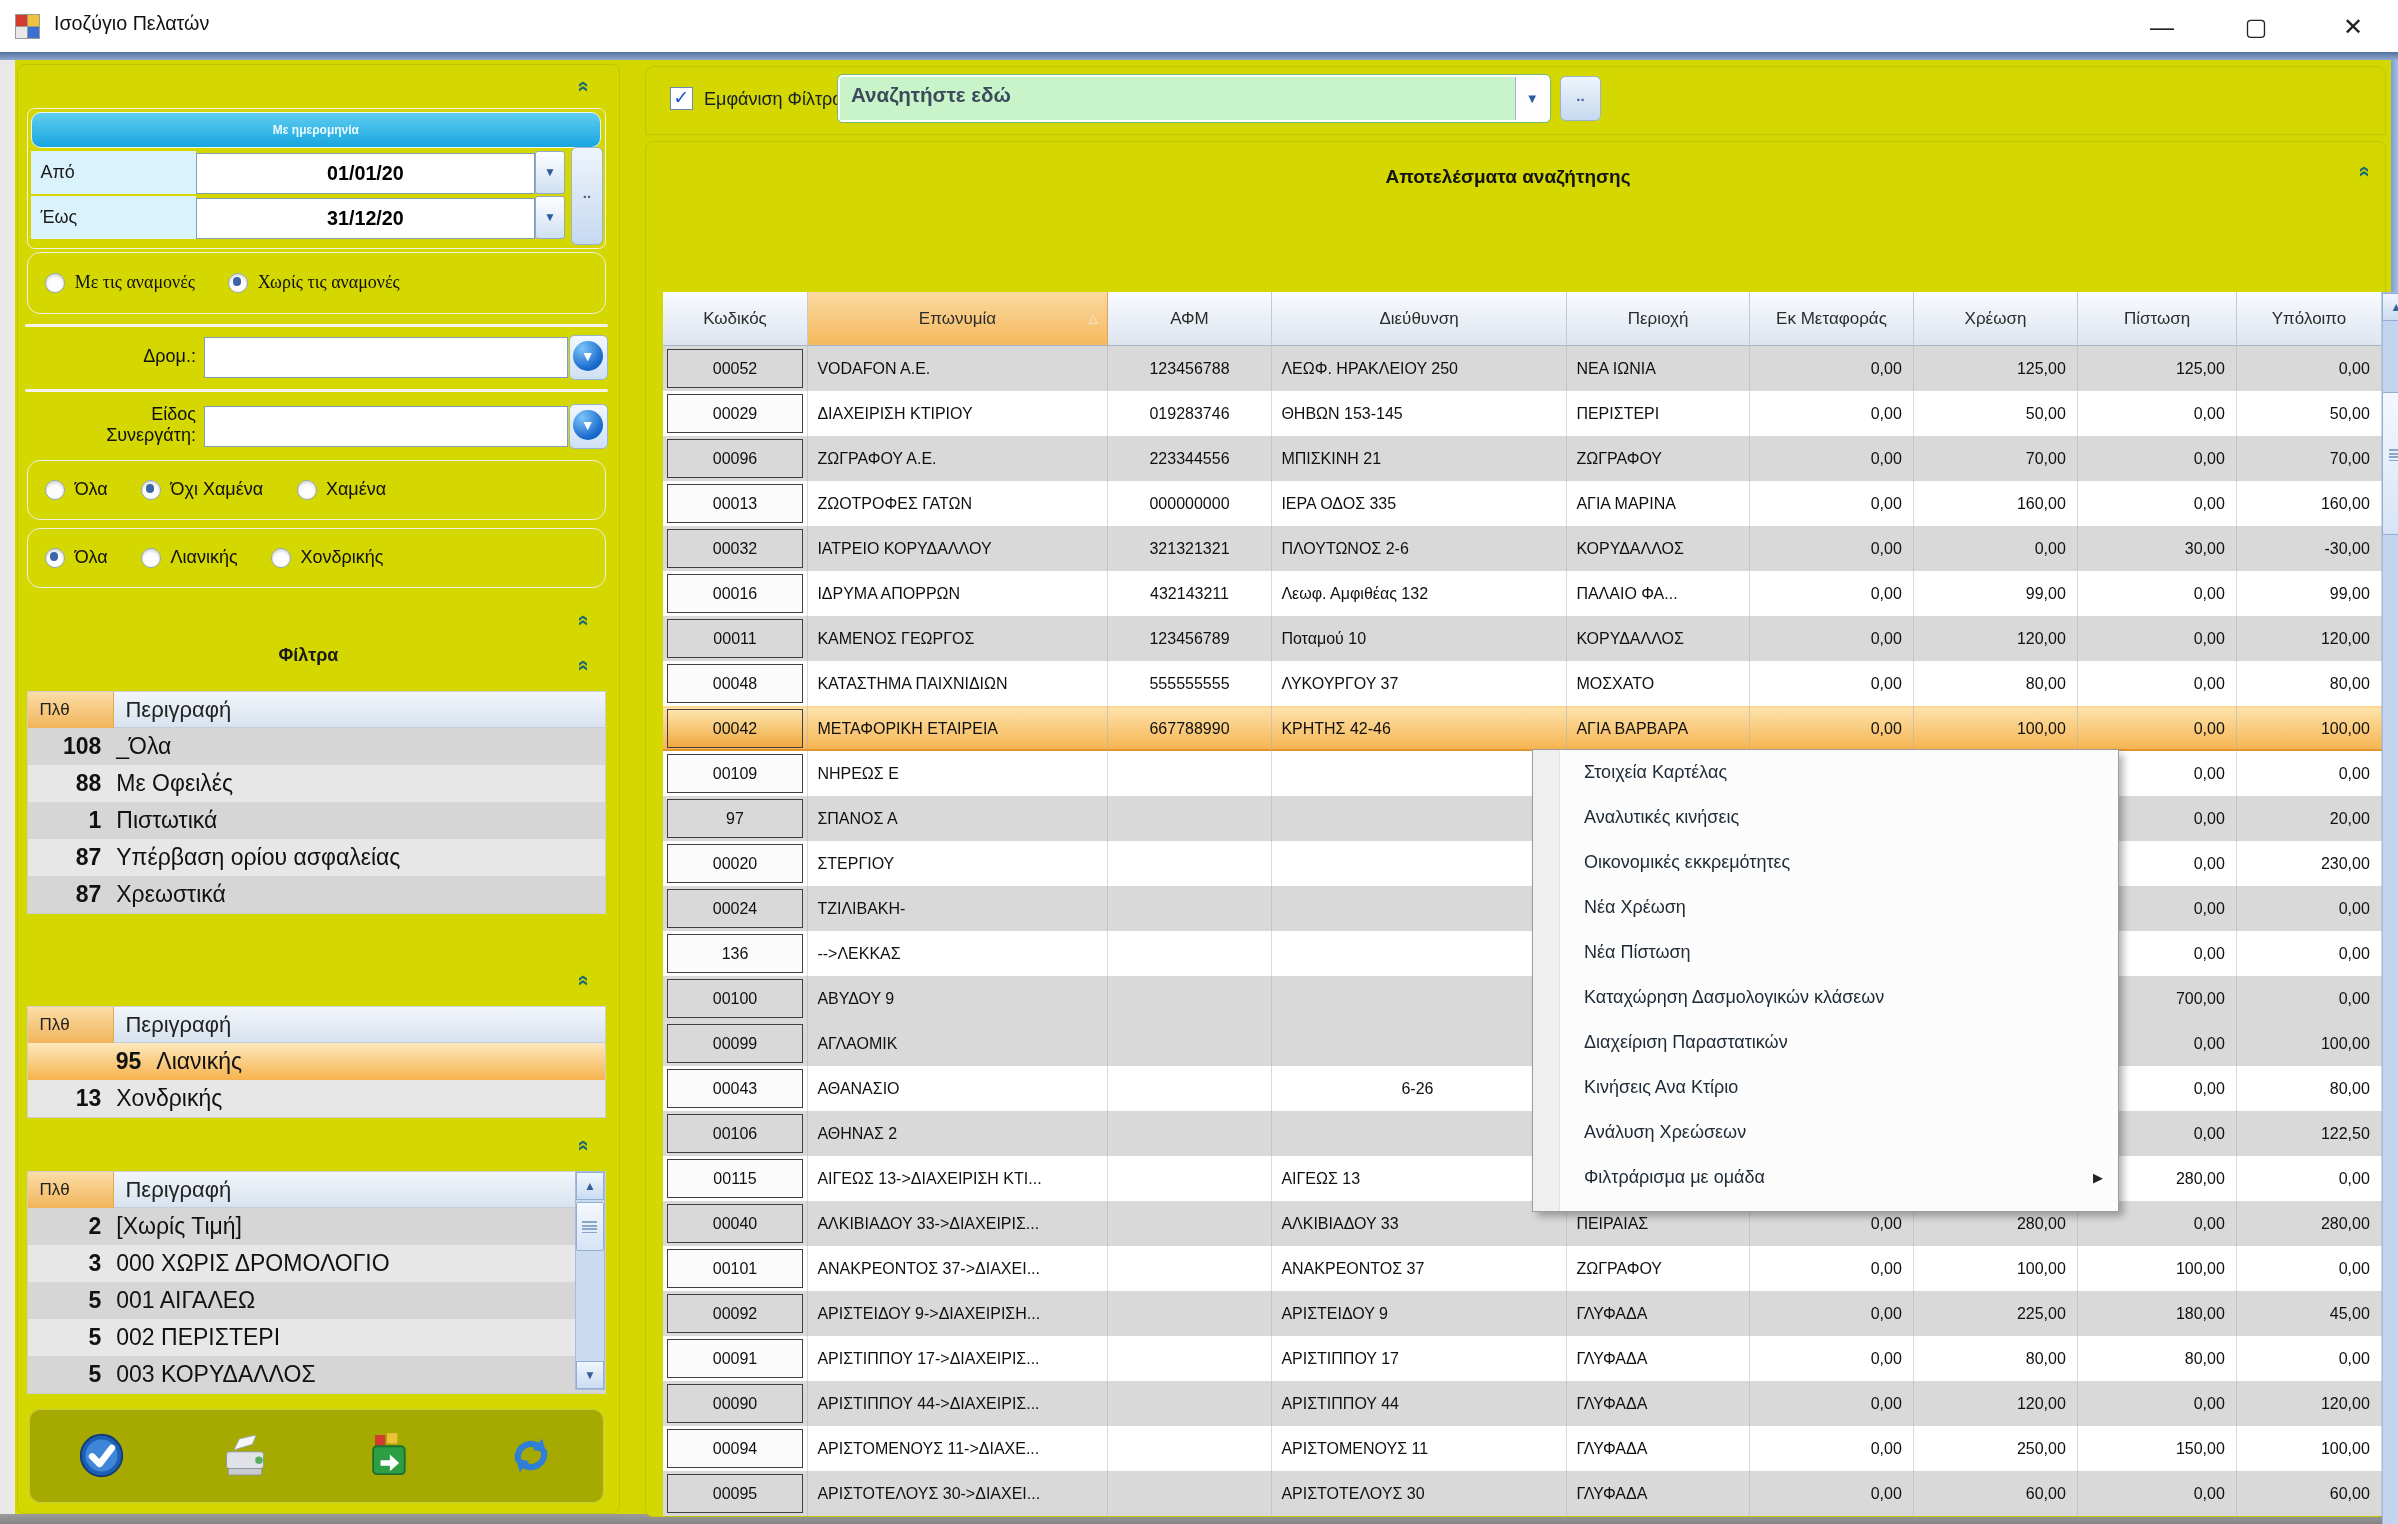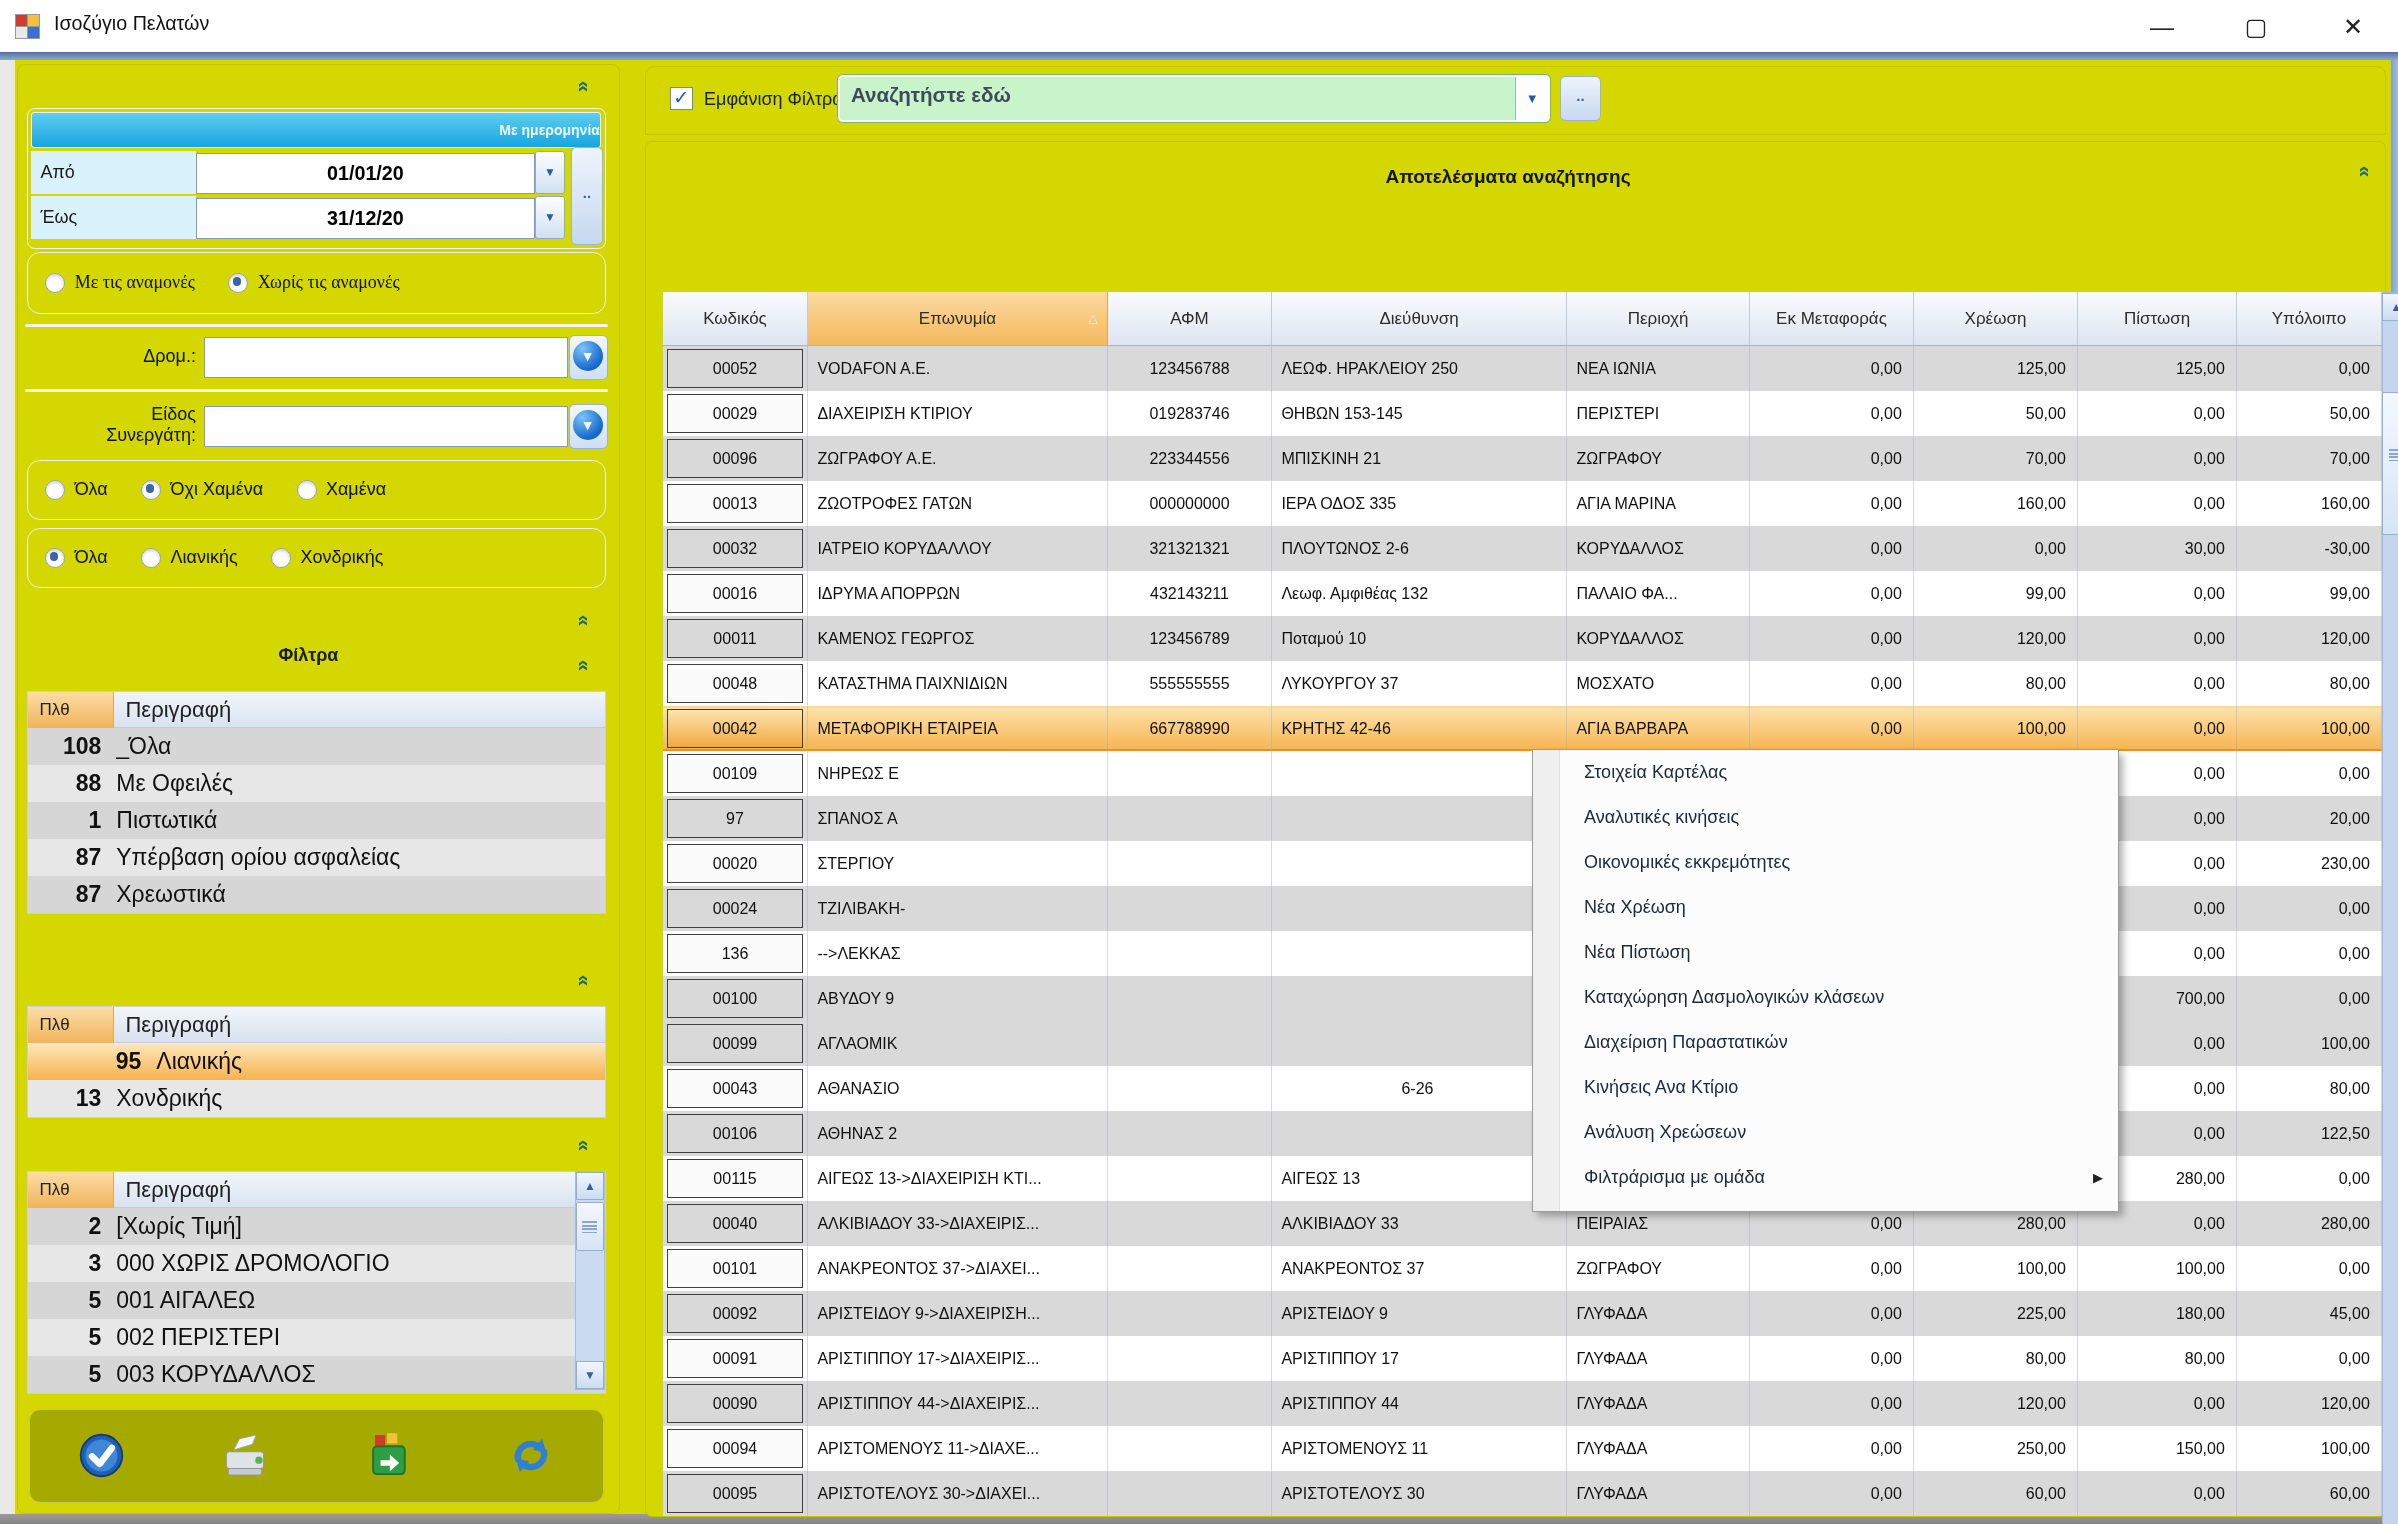--- a/index.html
+++ b/index.html
@@ -23,23 +23,23 @@
   
   .chev{color:#1d6b70;font-weight:bold;font-size:20.6px;transform:rotate(90deg);display:inline-block;line-height:17px;}
   .sec-title{position:absolute;font-size:18px;font-weight:bold;color:#1a1a1a;text-align:center;margin-top:35px;}
   .whiteline{position:absolute;height:3.7px;background:#f4f4ec;border-radius:1.9px;}
   
   #sidebar{position:absolute;left:1.9px;top:3.7px;width:601px;height:1448px;background:#d4d700;
            border:0.9px solid #c2c500;border-radius:7.5px;}
   .s-abs{position:absolute;}
   #dategroup{position:absolute;left:9.4px;top:43px;width:577px;height:139px;border:1.9px solid #f2f2e6;
              border-radius:7.5px;background:#d4d700;}
-  #datehdr{position:absolute;left:13px;top:47px;width:568px;height:34px;border-radius:3px;
+  #datehdr{position:absolute;left:13px;top:47px;width:568px;height:34px;border-radius:10px;
            background:linear-gradient(#5fcdf0,#17a5e0);border:0.9px solid #e8f8ff;
-           color:#eafaff;font-weight:bold;font-size:14px;text-align:right;line-height:34px;}
+           color:#eafaff;font-weight:bold;font-size:12px;text-align:center;line-height:34px;}
   .datelabelzone{position:absolute;left:13px;width:165px;height:43px;background:#d9f2fb;}
   .datelabel{position:absolute;left:22.5px;width:112px;font-size:18px;color:#1a1a1a;line-height:43px;}
   .dateinput{position:absolute;left:178px;width:337px;height:39px;background:#fff;border:0.9px solid #7f9db9;
              font-size:19.7px;font-weight:bold;text-align:center;line-height:39px;color:#000;}
   .dddn{position:absolute;left:517px;width:28px;height:41px;background:linear-gradient(#fdfefe,#cfe0f2);
         border:0.9px solid #8fa8cc;border-radius:2.8px;color:#2b5aa0;font-size:12px;text-align:center;line-height:41px;}
   #date-more{position:absolute;left:553px;top:82px;width:30px;height:96px;border-radius:5.6px;
              background:linear-gradient(#eef4fc,#c6d9f0);border:0.9px solid #9ab2d4;color:#44618f;
              font-size:15px;text-align:center;line-height:90px;font-weight:bold;}
   .radiogroup{position:absolute;left:9.4px;width:577px;border:1.9px solid #eef0e0;border-radius:13px;}

